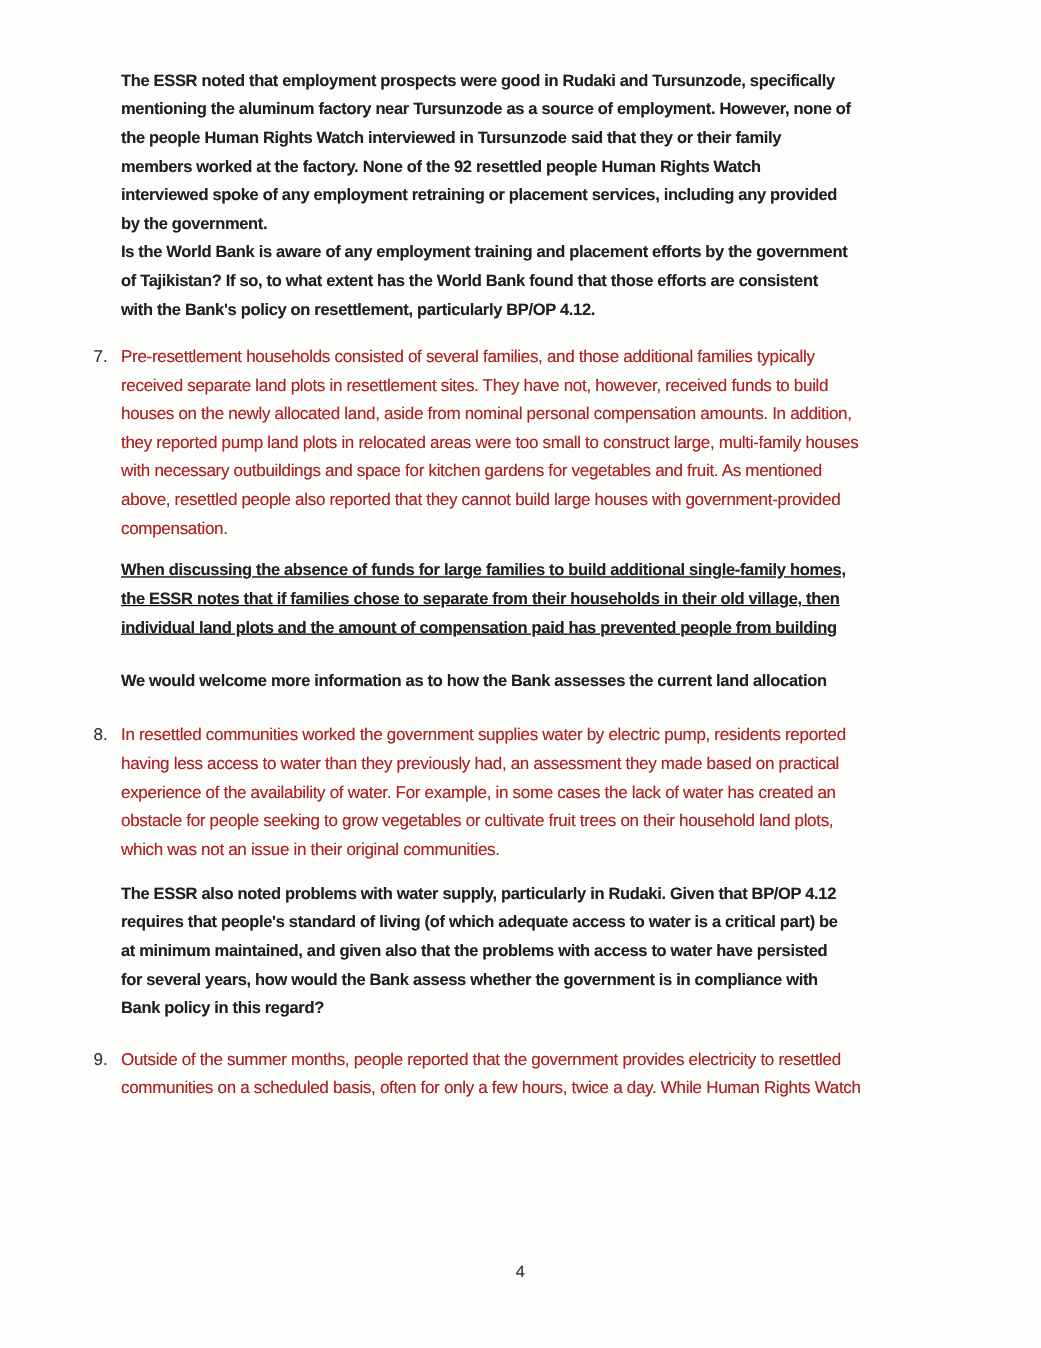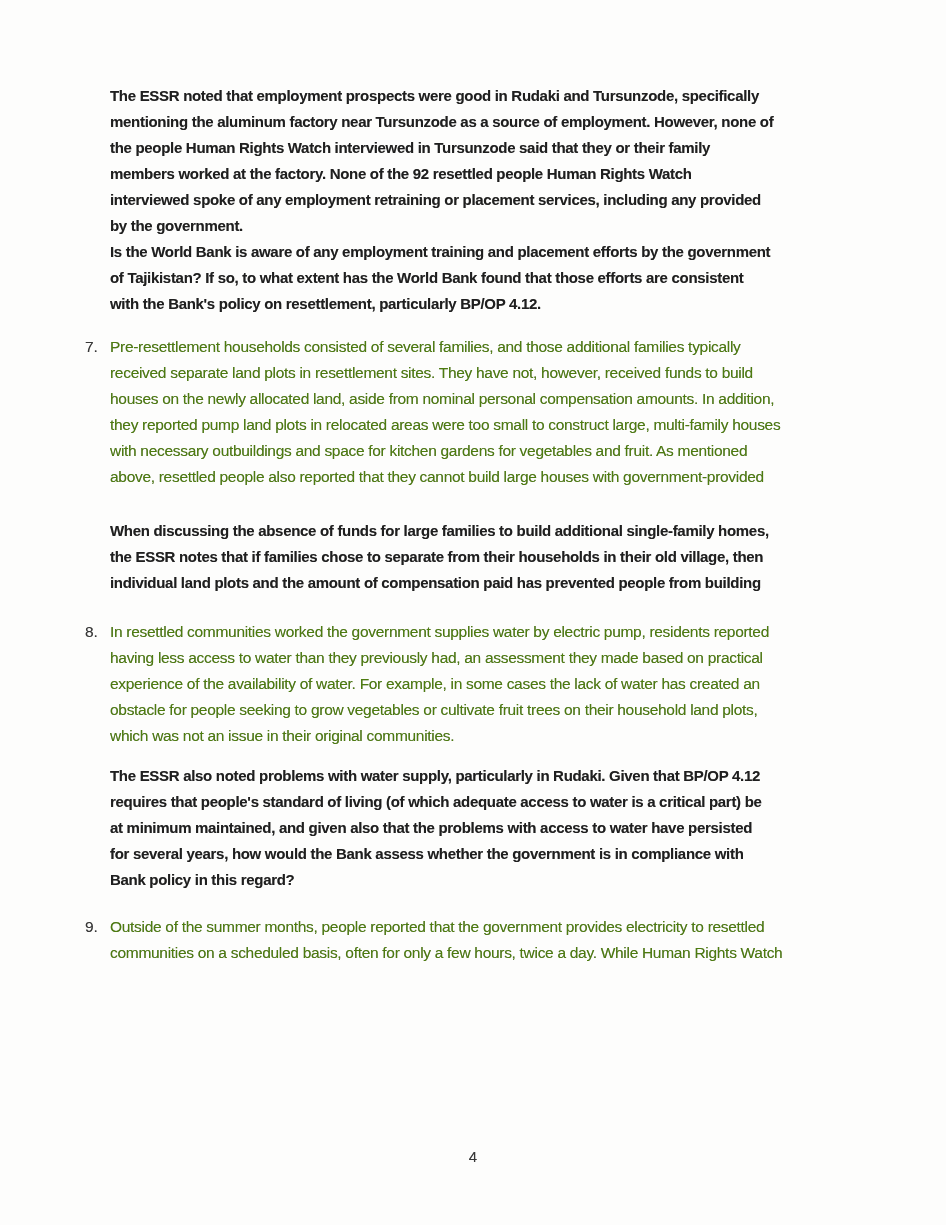--- a/index.html
+++ b/index.html
@@ -9,56 +9,56 @@
   }
   .page {
     position: relative;
     width: 946px;
     height: 1225px;
     background: #fdfdfc;
     font-family: "Liberation Sans", sans-serif;
     overflow: hidden;
   }
   .content {
-    padding: 83px 50px 0 110px;
+    padding: 61px 50px 0 110px;
   }
   .block { position: relative; }
   .line {
     line-height: 26px;
     white-space: nowrap;
     text-shadow: 0 0 0.6px rgba(45,45,45,0.45);
   }
   .bold .line {
     font-weight: bold;
     font-size: 15px;
     letter-spacing: -0.3px;
     color: #1f1f1f;
   }
   .regular .line {
     font-weight: normal;
     font-size: 15.5px;
     letter-spacing: -0.3px;
-    color: #4d7c0f;
+    color: #b91c1c;
   }
   .item .num {
     position: absolute;
     left: -25px;
     top: 0;
     line-height: 26px;
     font-size: 15.5px;
     color: #373737;
     text-shadow: 0 0 0.6px rgba(45,45,45,0.45);
   }
   
   .m16 { }
   .m17 { margin-top: 17px; }
   .m21 { margin-top: 21px; }
   .m22 { margin-top: 14px; }
   .m23 { margin-top: 23px; }
-  .m28 { margin-top: 28px; }
+  .m28 { margin-top: 12px; text-decoration: underline; }
   .page-number {
     position: absolute;
     top: 1144px;
     left: 0;
     width: 100%;
     text-align: center;
     line-height: 26px;
     font-size: 15px;
     color: #373737;
     text-shadow: 0 0 0.6px rgba(45,45,45,0.45);
@@ -86,29 +86,31 @@
     </div>
 
     <div class="block regular item m17">
       <div class="num">7.</div>
       <div class="line">Pre-resettlement households consisted of several families, and those additional families typically</div>
       <div class="line">received separate land plots in resettlement sites. They have not, however, received funds to build</div>
       <div class="line">houses on the newly allocated land, aside from nominal personal compensation amounts. In addition,</div>
       <div class="line">they reported pump land plots in relocated areas were too small to construct large, multi-family houses</div>
       <div class="line">with necessary outbuildings and space for kitchen gardens for vegetables and fruit. As mentioned</div>
       <div class="line">above, resettled people also reported that they cannot build large houses with government-provided</div>
+      <div class="line">compensation.</div>
     </div>
 
     <div class="block bold m28">
       <div class="line">When discussing the absence of funds for large families to build additional single-family homes,</div>
       <div class="line">the ESSR notes that if families chose to separate from their households in their old village, then</div>
       <div class="line">individual land plots and the amount of compensation paid has prevented people from building</div>
     </div>
 
     <div class="block bold m23">
+      <div class="line">We would welcome more information as to how the Bank assesses the current land allocation</div>
     </div>
 
     <div class="block regular item m23">
       <div class="num">8.</div>
       <div class="line">In resettled communities worked the government supplies water by electric pump, residents reported</div>
       <div class="line">having less access to water than they previously had, an assessment they made based on practical</div>
       <div class="line">experience of the availability of water. For example, in some cases the lack of water has created an</div>
       <div class="line">obstacle for people seeking to grow vegetables or cultivate fruit trees on their household land plots,</div>
       <div class="line">which was not an issue in their original communities.</div>
     </div>

